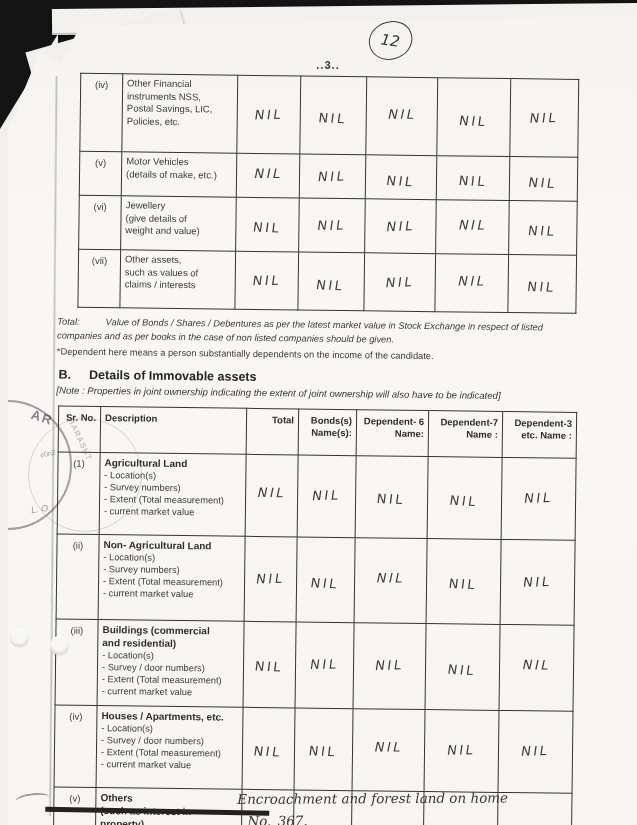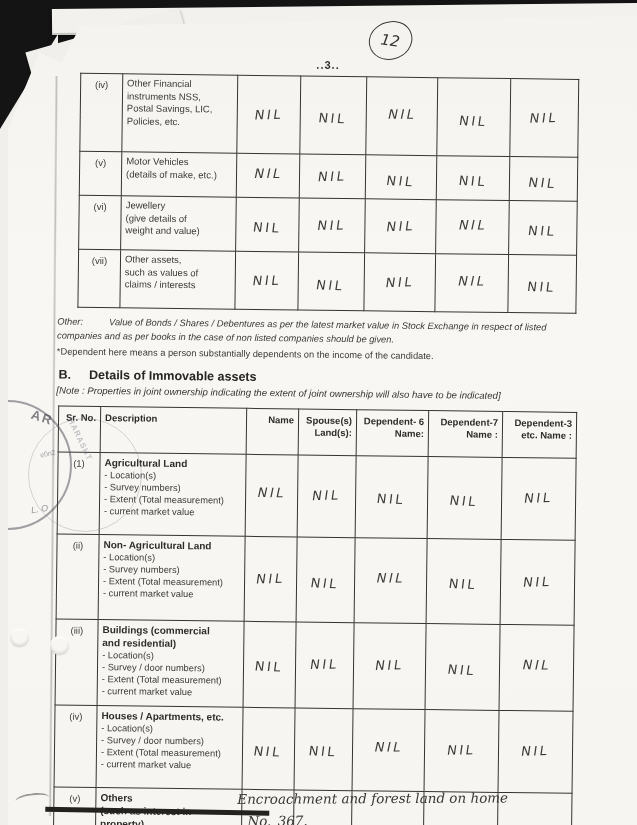--- a/index.html
+++ b/index.html
@@ -149,21 +149,21 @@
           <td class="valcell"><span class="hw rD">NIL</span></td>
           <td class="valcell"><span class="hw rA">NIL</span></td>
           <td class="valcell"><span class="hw rC">NIL</span></td>
           <td class="valcell"><span class="hw rB">NIL</span></td>
         </tr>
       </tbody>
         </table>
 
       <div class="notes">
         <div class="note-para">
-          <span class="note-label">Other:</span><span>Value of Bonds / Shares / Debentures as per the latest market value in Stock Exchange in respect of listed companies and as per books in the case of non listed companies should be given.</span>
+          <span class="note-label">Total:</span><span>Value of Bonds / Shares / Debentures as per the latest market value in Stock Exchange in respect of listed companies and as per books in the case of non listed companies should be given.</span>
         </div>
         <div class="dep-note">*Dependent here means a person substantially dependents on the income of the candidate.</div>
       </div>
 
       <div class="secB">
         <span class="blabel">B.</span><span>Details of Immovable assets</span>
       </div>
       <div class="subnote">[Note : Properties in joint ownership indicating the extent of joint ownership will also have to be indicated]</div>
 
       <table class="tableB">
@@ -173,22 +173,22 @@
             <col style="width:52px">
             <col style="width:58px">
             <col style="width:72px">
             <col style="width:74px">
             <col style="width:74px">
           </colgroup>
         <tbody>
             <tr style="height:46px">
           <th>Sr. No.</th>
           <th style="text-align:left">Description</th>
-          <th>Name</th>
-          <th>Spouse(s) Land(s):</th>
+          <th>Total</th>
+          <th>Bonds(s) Name(s):</th>
           <th>Dependent- 6 Name:</th>
           <th>Dependent-7 Name :</th>
           <th>Dependent-3 etc. Name :</th>
         </tr>
         <tr style="height:82px">
           <td class="srcol">(1)</td>
           <td>
             <div class="desc-title prelines">Agricultural Land</div>
             <div class="items prelines">- Location(s)
 - Survey numbers)

